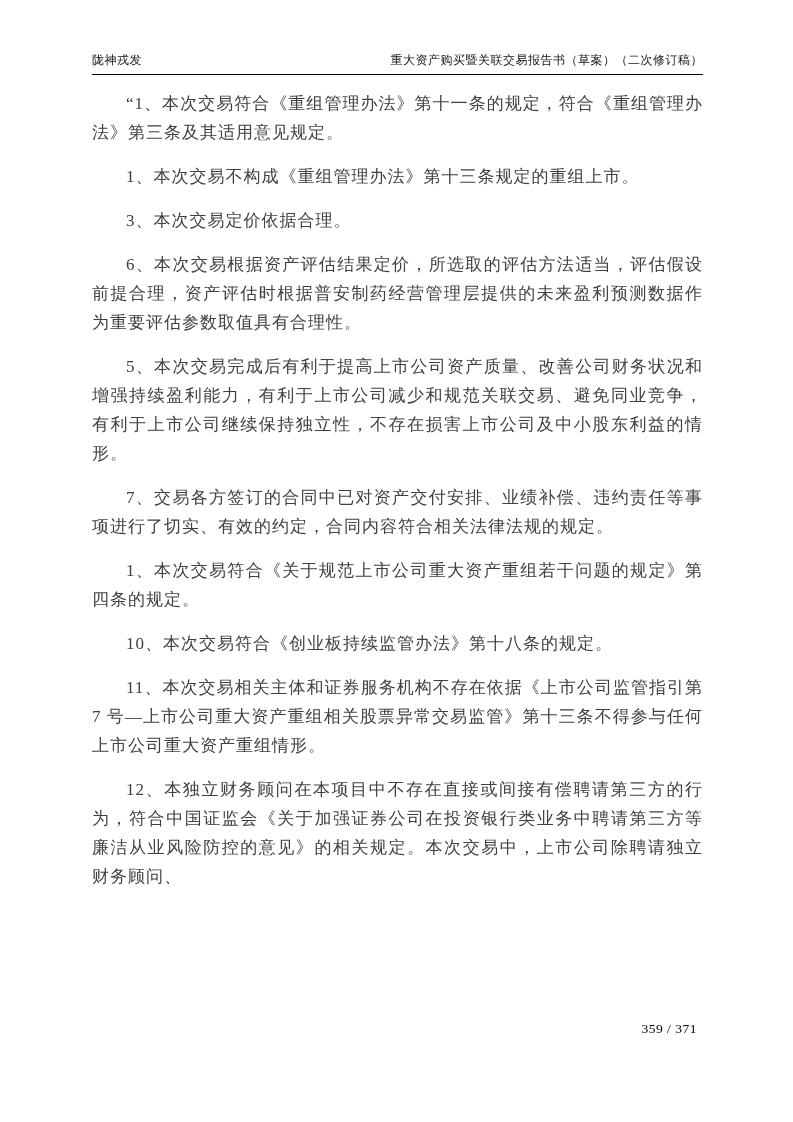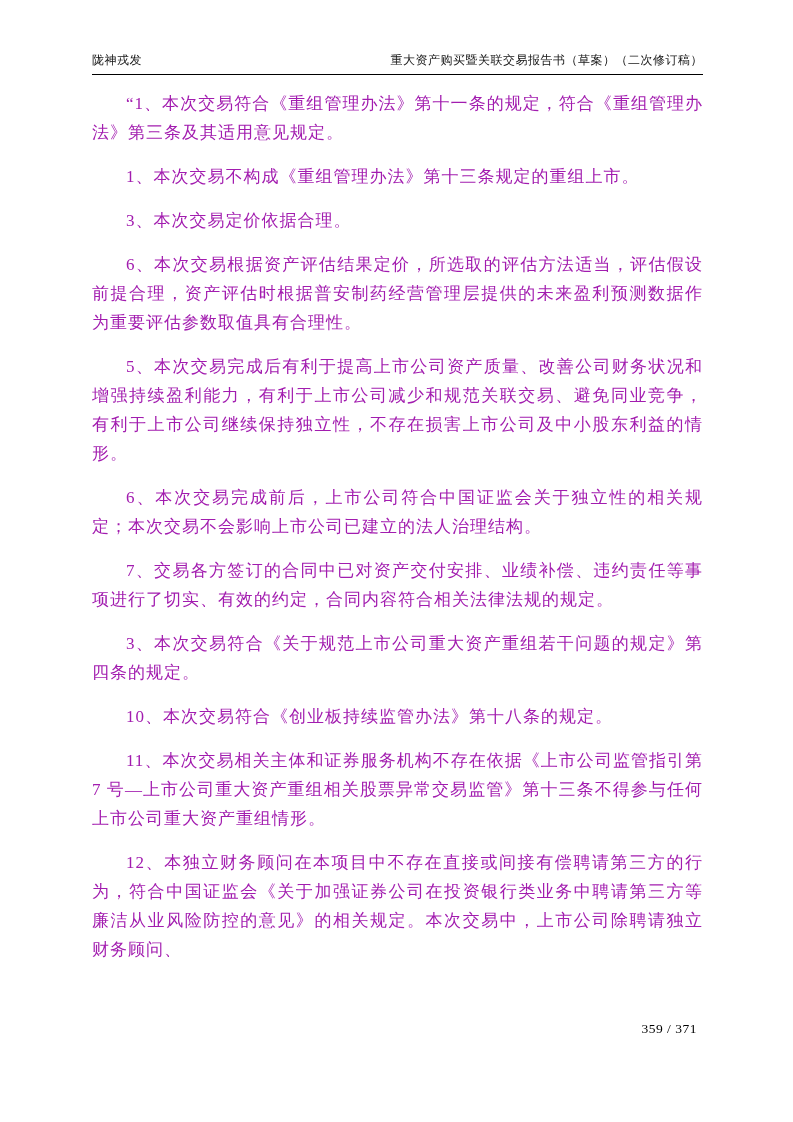--- a/index.html
+++ b/index.html
@@ -29,21 +29,21 @@
   }
   .doc-body {
     position: absolute;
     left: 92px;
     width: 611px;
     top: 89px;
     font-size: 17px;
     line-height: 29px;
     letter-spacing: 1px;
     text-align: justify;
-    color: #a21caf;
+    color: #404040;
   }
   .doc-body p {
     text-indent: 2em;
     margin: 0 0 15px 0;
   }
   .page-footer {
     position: absolute;
     right: 96px;
     top: 1021px;
     font-size: 13.5px;
@@ -61,23 +61,22 @@
     <span>陇神戎发</span>
     <span>重大资产购买暨关联交易报告书（草案）（二次修订稿）</span>
   </div>
 
   <div class="doc-body">
     <p>“1、本次交易符合《重组管理办法》第十一条的规定，符合《重组管理办法》第三条及其适用意见规定。</p>
     <p>1、本次交易不构成《重组管理办法》第十三条规定的重组上市。</p>
     <p>3、本次交易定价依据合理。</p>
     <p>6、本次交易根据资产评估结果定价，所选取的评估方法适当，评估假设前提合理，资产评估时根据普安制药经营管理层提供的未来盈利预测数据作为重要评估参数取值具有合理性。</p>
     <p>5、本次交易完成后有利于提高上市公司资产质量、改善公司财务状况和增强持续盈利能力，有利于上市公司减少和规范关联交易、避免同业竞争，有利于上市公司继续保持独立性，不存在损害上市公司及中小股东利益的情形。</p>
-    <p>6、本次交易完成前后，上市公司符合中国证监会关于独立性的相关规定；本次交易不会影响上市公司已建立的法人治理结构。</p>
     <p>7、交易各方签订的合同中已对资产交付安排、业绩补偿、违约责任等事项进行了切实、有效的约定，合同内容符合相关法律法规的规定。</p>
-    <p>3、本次交易符合《关于规范上市公司重大资产重组若干问题的规定》第四条的规定。</p>
+    <p>1、本次交易符合《关于规范上市公司重大资产重组若干问题的规定》第四条的规定。</p>
     <p>10、本次交易符合《创业板持续监管办法》第十八条的规定。</p>
     <p>11、本次交易相关主体和证券服务机构不存在依据《上市公司监管指引第 7 号—上市公司重大资产重组相关股票异常交易监管》第十三条不得参与任何上市公司重大资产重组情形。</p>
     <p>12、本独立财务顾问在本项目中不存在直接或间接有偿聘请第三方的行为，符合中国证监会《关于加强证券公司在投资银行类业务中聘请第三方等廉洁从业风险防控的意见》的相关规定。本次交易中，上市公司除聘请独立财务顾问、</p>
   </div>
 
   <div class="page-footer">359 / 371</div>
 
 </div>
 
 </body></html>

